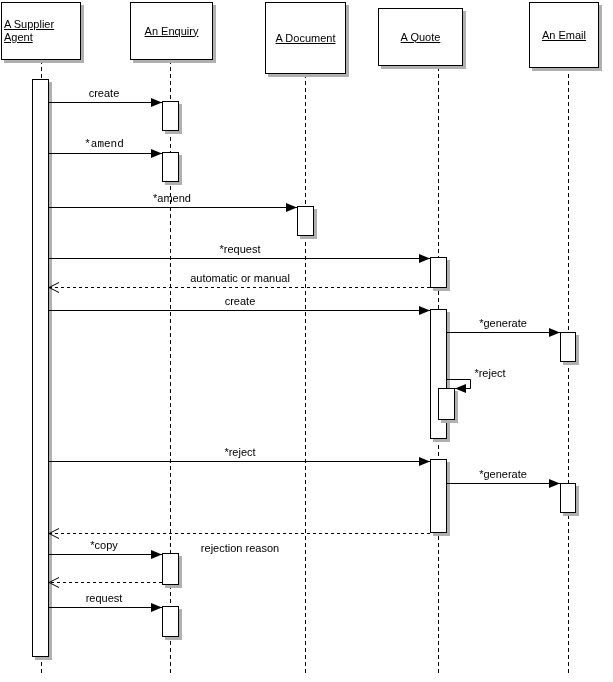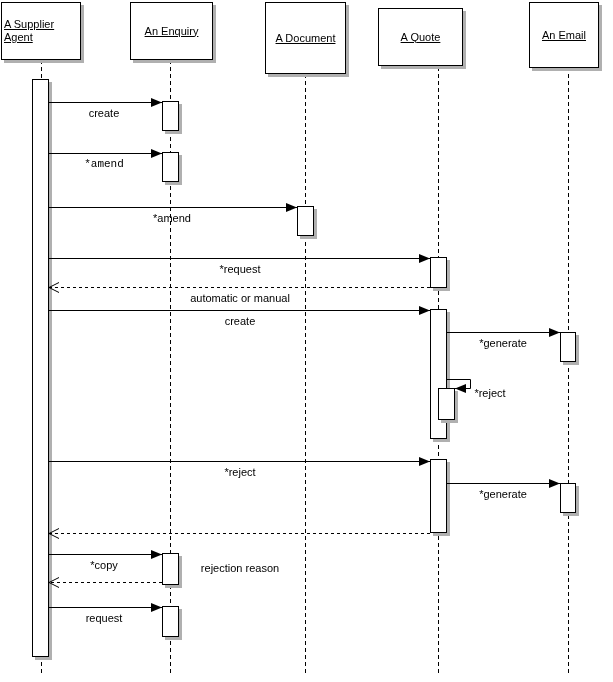--- a/index.html
+++ b/index.html
@@ -34,21 +34,20 @@
     z-index: 3;
   }
   svg.arrows { z-index: 4; pointer-events: none; }
   .msg-label {
     position: absolute;
     transform: translateX(-50%);
     font-size: 11px;
     line-height: 12px;
     white-space: nowrap;
     z-index: 5;
-    margin-top: 20px;
   }
 </style>
 </head>
 <body>
 
 <div id="stage" style="width: 613px; height: 682px; background: rgb(255, 255, 255);">
     <svg width="613" height="682" class="layer lifelines" style="z-index: 1;">
       <line x1="41.5" y1="60" x2="41.5" y2="676" stroke="#000000" stroke-width="1" stroke-dasharray="4,3"></line>
       <line x1="170.5" y1="60" x2="170.5" y2="676" stroke="#000000" stroke-width="1" stroke-dasharray="4,3"></line>
       <line x1="305.5" y1="60" x2="305.5" y2="676" stroke="#000000" stroke-width="1" stroke-dasharray="4,3"></line>

